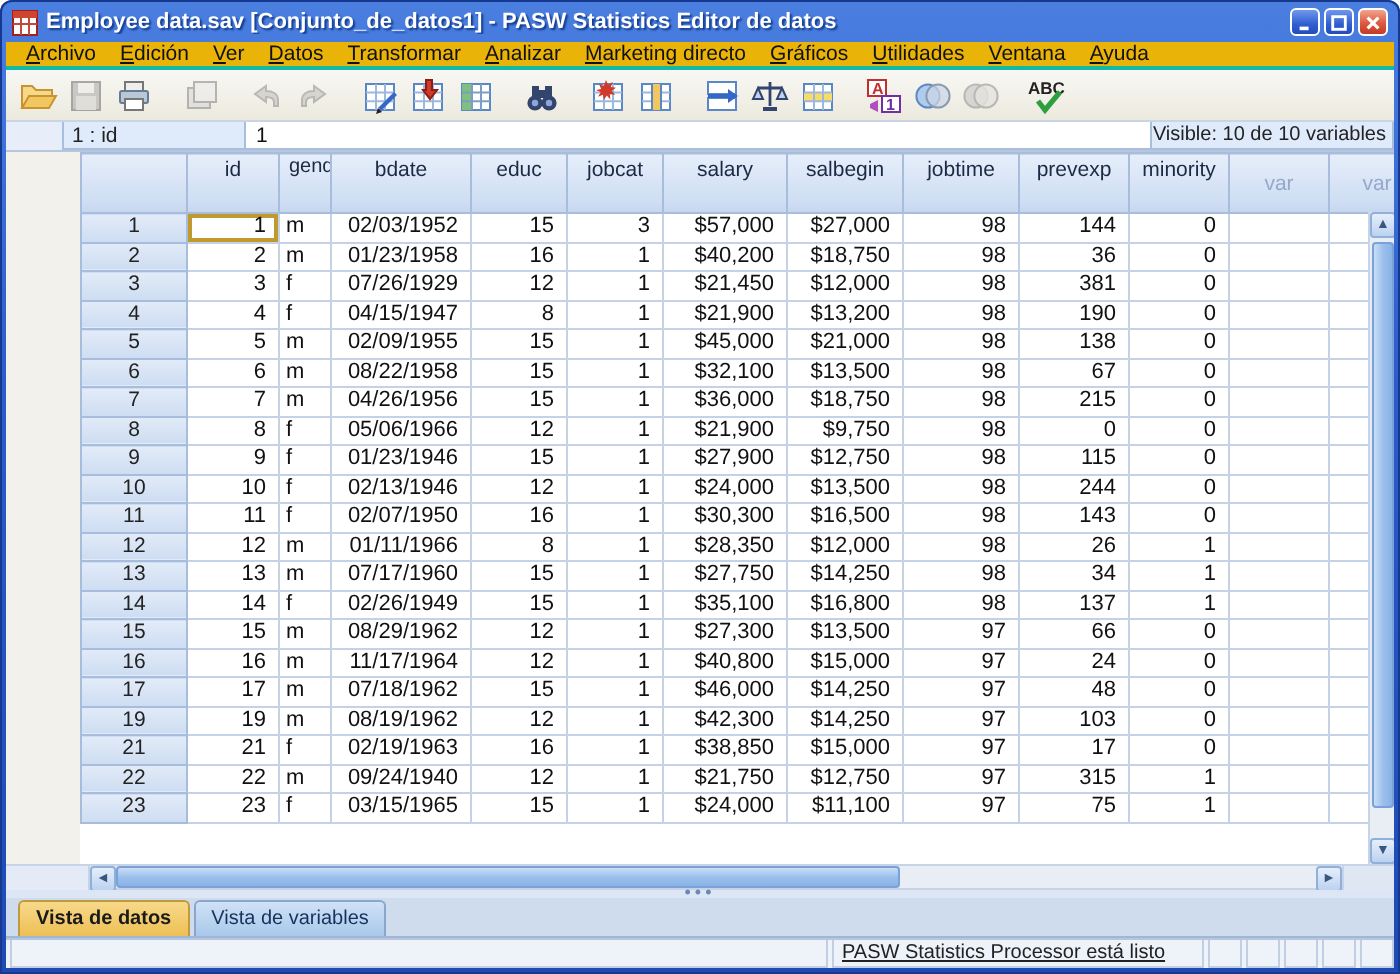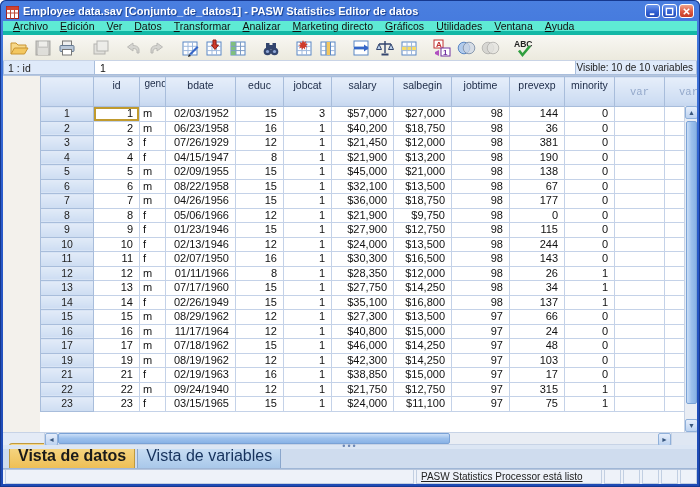--- a/index.html
+++ b/index.html
@@ -23,47 +23,47 @@
   .titlebar .ttext{font-size:11px;font-weight:bold;text-shadow:1px 1px 1px #123a8a;white-space:nowrap;overflow:hidden;flex:1;}
   .winbtns{display:flex;gap:2px;}
   .wbtn{width:15px;height:14px;border-radius:3px;border:1px solid #fff;
     display:flex;align-items:center;justify-content:center;}
   .wbtn.blue{background:linear-gradient(180deg,#6f98ec,#2f5ed0 60%,#244cba);}
   .wbtn.red{background:linear-gradient(180deg,#f2a48c,#dd5942 55%,#c43a24);}
 
   .client{flex:1;background:#f3f1ec;display:flex;flex-direction:column;overflow:hidden;}
 
   
-  .menubar{height:14px;background:#5eead4;border-bottom:4px solid #14b8a6;display:flex;align-items:center;padding-left:4px;}
+  .menubar{height:14px;background:#eab308;border-bottom:2px solid #14b8a6;display:flex;align-items:center;padding-left:4px;}
   .menu-item{font-size:10.5px;color:#111;padding:0 6px;line-height:13px;white-space:nowrap;}
   .menu-item::first-letter{text-decoration:underline;}
 
   
   .toolbar{height:26px;background:linear-gradient(180deg,#f8f7f3,#eceade);border-bottom:1px solid #c9d4e6;
     display:flex;align-items:center;padding-left:4px;}
   .tgroup{display:flex;align-items:center;margin-right:9px;}
   .tbtn{width:24px;height:23px;display:flex;align-items:center;justify-content:center;border-radius:2px;}
   .tbtn svg{width:20px;height:20px;}
   .tbtn.disabled{opacity:.55;filter:grayscale(1);}
 
   
   .cellref{height:15px;display:flex;background:#e7eefa;border-bottom:1px solid #b7c6dd;font-size:10.5px;}
-  .cr-label{width:92px;background:#dfeafa;border:1px solid #a9bedc;border-top:0;display:flex;align-items:center;padding-left:4px;color:#222;}
+  .cr-label{width:92px;background:#dfeafa;border:1px solid #a9bedc;border-top:0;display:flex;align-items:center;padding-left:4px;color:#222;margin-left:28px;}
   .cr-edit{flex:1;background:#fff;border-bottom:1px solid #a9bedc;display:flex;align-items:center;padding-left:5px;color:#111;}
   .cr-visible{width:122px;background:#dfeafa;border:1px solid #a9bedc;border-top:0;display:flex;align-items:center;justify-content:flex-end;padding-right:3px;color:#222;font-size:10px;white-space:nowrap;}
 
   
   .gridwrap{position:relative;height:356px;background:#fff;overflow:hidden;margin-left:37px;}
   table.grid{border-collapse:collapse;table-layout:fixed;width:681px;}
   table.grid th,table.grid td{border:1px solid #c4d2e8;font-weight:normal;overflow:hidden;white-space:nowrap;}
   table.grid thead th{
     height:30px;background:linear-gradient(180deg,#e6eefa 0%,#cfdef3 80%,#c5d6ee 100%);
     border:1px solid #a8bddb;font-size:10.5px;color:#1c2a46;vertical-align:top;padding-top:2px;text-align:center;
   }
-  table.grid thead th.ghost{color:#94a9cb;vertical-align:middle;padding-top:0;font-family:Liberation Mono, monospace;}
+  table.grid thead th.ghost{color:#94a9cb;vertical-align:middle;padding-top:0;}
   table.grid td,table.grid tbody th{height:14.5px;font-size:11px;line-height:13px;color:#111;background:#fff;}
   table.grid tbody th{
     background:linear-gradient(180deg,#e2ebf8,#cdddf2);border:1px solid #a8bddb;
     text-align:center;font-size:10.5px;color:#222;
   }
   td.num{text-align:right;padding-right:6px;}
   td.txt{text-align:left;padding-left:3px;}
   td.ghostcell{background:#fbfcff;border-color:#dde6f3;}
   td.selected{background:#f8db7c;box-shadow:inset 0 0 0 2px #c09a2e;}
   .wraphdr{display:block;width:16px;margin:0 auto;word-break:break-all;line-height:9px;font-size:10px;text-align:left;}
@@ -78,21 +78,21 @@
   .hthumb{position:absolute;top:0px;left:13px;width:392px;height:11px;border-radius:2px;background:linear-gradient(180deg,#cadef7,#9cc0ec 50%,#88b2e6);border:1px solid #7aa2d6;}
   .hs-left{left:0;top:0;} .hs-right{left:auto;right:0;top:0;}
   .corner{width:25px;background:#dfe7f3;border-top:1px solid #c7d3e6;}
 
   
   .splitter{height:4px;background:#dce6f4;position:relative;}
   .splitter .dots{position:absolute;left:50%;top:-2px;transform:translateX(-50%);color:#6d87b5;font-size:9px;letter-spacing:2px;line-height:6px;}
 
   
   .tabbar{height:20px;background:#cfdcee;display:flex;align-items:flex-end;padding-left:6px;gap:2px;border-bottom:1px solid #9fb6d6;}
-  .tab{font-size:16px;padding:3px 8px 3px 8px;border:1px solid #8aa6cc;border-bottom:0;border-radius:3px 3px 0 0;color:#16325c;white-space:nowrap;}
+  .tab{font-size:10px;padding:3px 8px 3px 8px;border:1px solid #8aa6cc;border-bottom:0;border-radius:3px 3px 0 0;color:#16325c;white-space:nowrap;}
   .tab.active{background:linear-gradient(180deg,#f7d98a,#eebf55);font-weight:bold;color:#1a1a1a;border-color:#c09a3e;}
   .tab.inactive{background:linear-gradient(180deg,#cfe2f6,#a9c8ea);}
 
   
   .statusbar{height:15px;background:#eef2f9;border-top:1px solid #b7c6dd;display:flex;font-size:10px;color:#222;}
   .sb-cell{border:1px solid #c2cfe2;border-top:0;margin-left:2px;height:100%;display:flex;align-items:center;text-decoration:underline;}
   .sb-main{flex:1;}
   .sb-msg{width:186px;padding-left:4px;white-space:nowrap;overflow:hidden;}
   .sb-sm{width:17px;}
 </style>
@@ -355,21 +355,21 @@
               <td class="num">144</td>
               <td class="num">0</td>
               <td class="ghostcell"></td>
               <td class="ghostcell"></td>
               <td class="ghostcell"></td>
             </tr>
             <tr>
               <th>2</th>
               <td class="num">2</td>
               <td class="txt">m</td>
-              <td class="num">06/23/1958</td>
+              <td class="num">01/23/1958</td>
               <td class="num">16</td>
               <td class="num">1</td>
               <td class="num">$40,200</td>
               <td class="num">$18,750</td>
               <td class="num">98</td>
               <td class="num">36</td>
               <td class="num">0</td>
               <td class="ghostcell"></td>
               <td class="ghostcell"></td>
               <td class="ghostcell"></td>
@@ -441,21 +441,21 @@
             <tr>
               <th>7</th>
               <td class="num">7</td>
               <td class="txt">m</td>
               <td class="num">04/26/1956</td>
               <td class="num">15</td>
               <td class="num">1</td>
               <td class="num">$36,000</td>
               <td class="num">$18,750</td>
               <td class="num">98</td>
-              <td class="num">177</td>
+              <td class="num">215</td>
               <td class="num">0</td>
               <td class="ghostcell"></td>
               <td class="ghostcell"></td>
               <td class="ghostcell"></td>
             </tr>
             <tr>
               <th>8</th>
               <td class="num">8</td>
               <td class="txt">f</td>
               <td class="num">05/06/1966</td>

